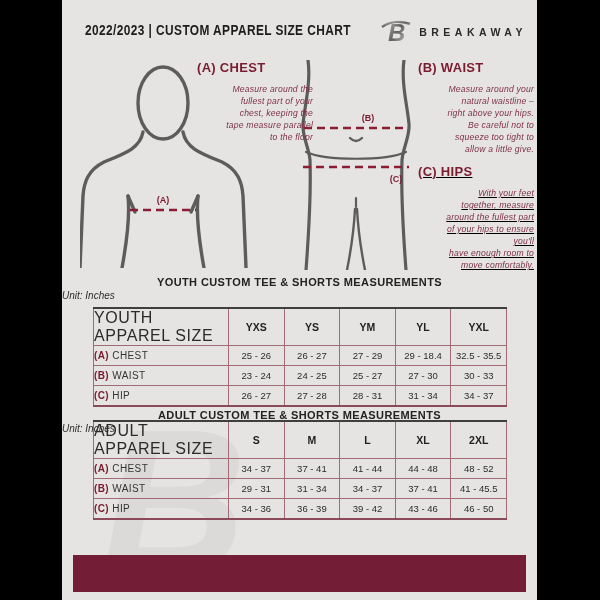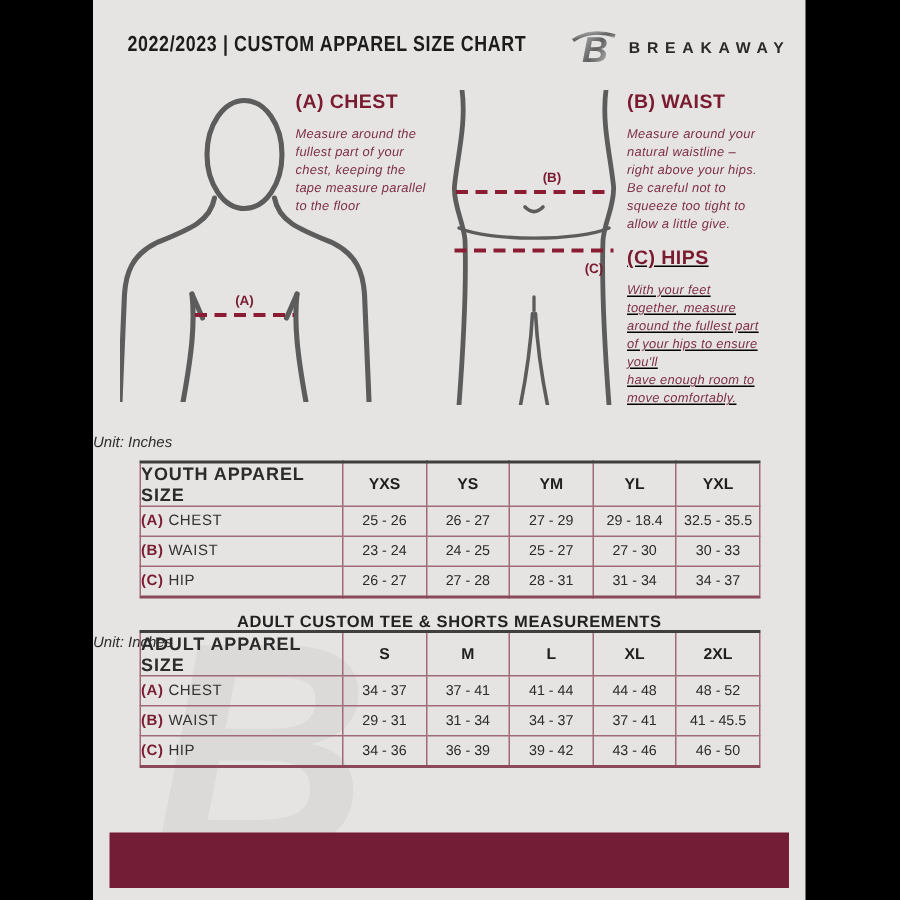--- a/index.html
+++ b/index.html
@@ -17,33 +17,33 @@
              color:#1c1c1c;letter-spacing:.5px;white-space:nowrap;
              transform:scaleX(.82);transform-origin:left center;}
   .brand{position:absolute;right:10px;top:0;display:flex;align-items:center;gap:8px;}
   .brand-name{font-size:10.5px;font-weight:bold;color:#2a2a2a;letter-spacing:4.5px;}
 
   
   .fig{position:absolute;z-index:1;}
   .guide-block{position:absolute;width:116px;z-index:2;}
   .guide-head{font-size:13px;font-weight:bold;color:#7A1B30;letter-spacing:.3px;margin-bottom:8px;}
   .guide-body{font-size:8.6px;font-style:italic;color:#7E3048;line-height:1.4;
-              white-space:pre-line;letter-spacing:.2px;}
+              white-space:pre-line;letter-spacing:.2px;text-align:right;}
 
   
   .sec-title{position:absolute;width:475px;text-align:center;font-size:11px;font-weight:bold;
              color:#222;letter-spacing:.4px;z-index:2;}
   .sec-unit{position:absolute;width:475px;text-align:left;font-size:10px;font-style:italic;
             color:#2d2d2d;z-index:2;}
   table.size{position:absolute;left:31px;width:414px;border-collapse:collapse;table-layout:fixed;
              z-index:2;background:transparent;}
   table.size col.c0{width:135px;}
   table.size th,table.size td{border:1px solid #A06A76;padding:0;background:transparent;}
   table.size{border-top:2px solid #3f3f3f;border-bottom:2px solid #8a4a59;}
-  .th-size{height:26px;font-size:12px;font-weight:bold;color:#2b2b2b;text-align:left;
+  .th-size{height:26px;font-size:16px;font-weight:normal;color:#2b2b2b;text-align:left;
            padding-left:12px;letter-spacing:.6px;}
   .th-col{height:26px;font-size:10.5px;font-weight:bold;color:#1f1f1f;text-align:center;}
   td.lbl{height:19px;font-size:10px;color:#333;padding-left:12px;letter-spacing:.4px;}
   td.lbl b{color:#7A1B30;font-weight:bold;}
   td.val{height:19px;font-size:9.5px;color:#2b2b2b;text-align:center;}
 
   .footer-bar{position:absolute;left:11px;top:555px;width:453px;height:37px;background:#731D36;z-index:3;}
 
   svg text{font-family:"Liberation Sans",sans-serif;}
 </style>
@@ -126,20 +126,21 @@
       <div class="guide-head">(C) HIPS</div>
       <div class="guide-body">With your feet
 together, measure
 around the fullest part
 of your hips to ensure
 you'll
 have enough room to
 move comfortably.</div>
     </div>
 
+    <div class="sec-title" style="top:276px;">YOUTH CUSTOM TEE &amp; SHORTS MEASUREMENTS</div>
     <div class="sec-unit" style="top:290px;">Unit: Inches</div>
 
     <table class="size" style="top:307px;">
       <colgroup>
           <col class="c0">
           <col>
           <col>
           <col>
           <col>
           <col>

